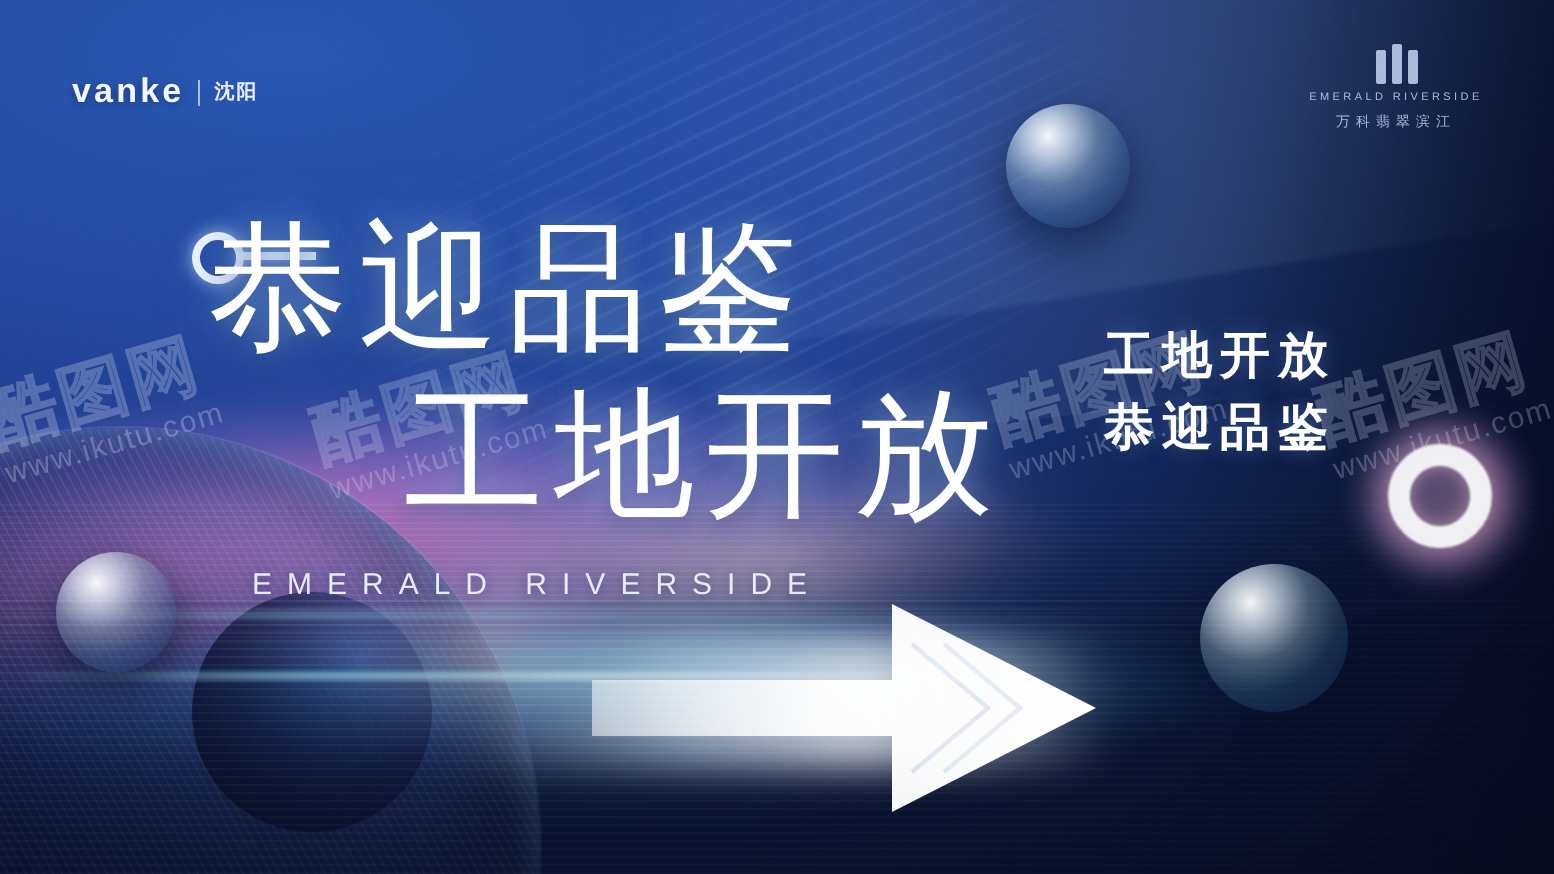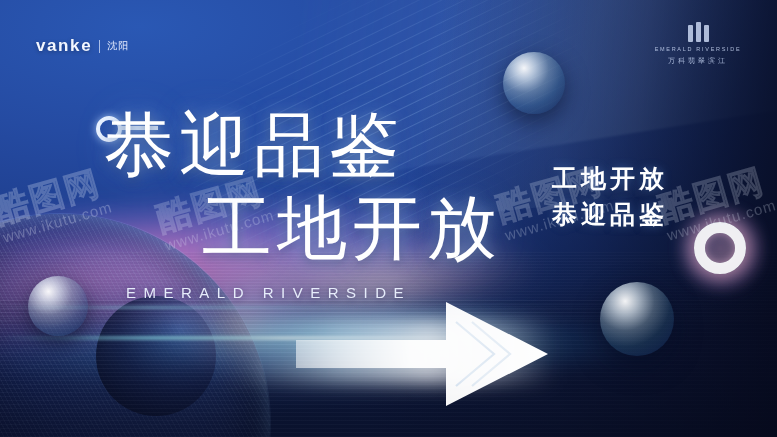--- a/index.html
+++ b/index.html
@@ -204,21 +204,21 @@
   
   .brand{
     position:absolute;left:36px;top:36px;
     display:flex;align-items:center;gap:7px;
   }
   .brand-main{
     color:#f2f6ff;font-size:17px;font-weight:700;letter-spacing:1.6px;
     text-shadow:0 1px 4px rgba(0,0,0,0.30);
   }
   .brand-div{width:1px;height:13px;background:rgba(225,235,255,0.70);}
-  .brand-sub{color:#e8eeff;font-size:10px;letter-spacing:1px;font-weight:400;}
+  .brand-sub{color:#e8eeff;font-size:10px;letter-spacing:1px;font-weight:700;}
 
   .tr-logo{
     position:absolute;right:24px;top:22px;width:110px;
     display:flex;flex-direction:column;align-items:center;gap:4px;
     opacity:.82;
   }
   .tr-mark{display:flex;gap:3px;align-items:flex-end;height:20px;}
   .tr-mark i{display:block;width:5px;background:#cfdcf7;border-radius:1px;}
   .tr-mark i:nth-child(1){height:17px;}
   .tr-mark i:nth-child(2){height:20px;}

